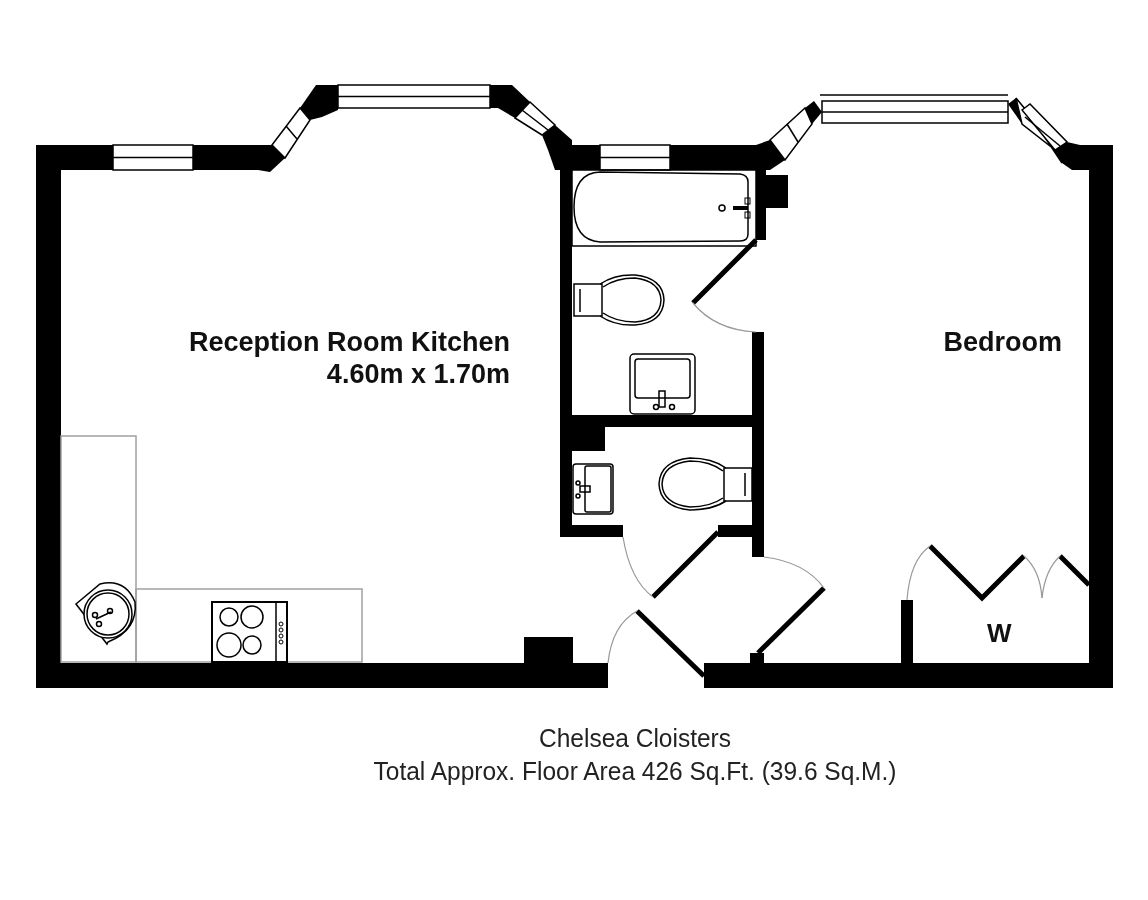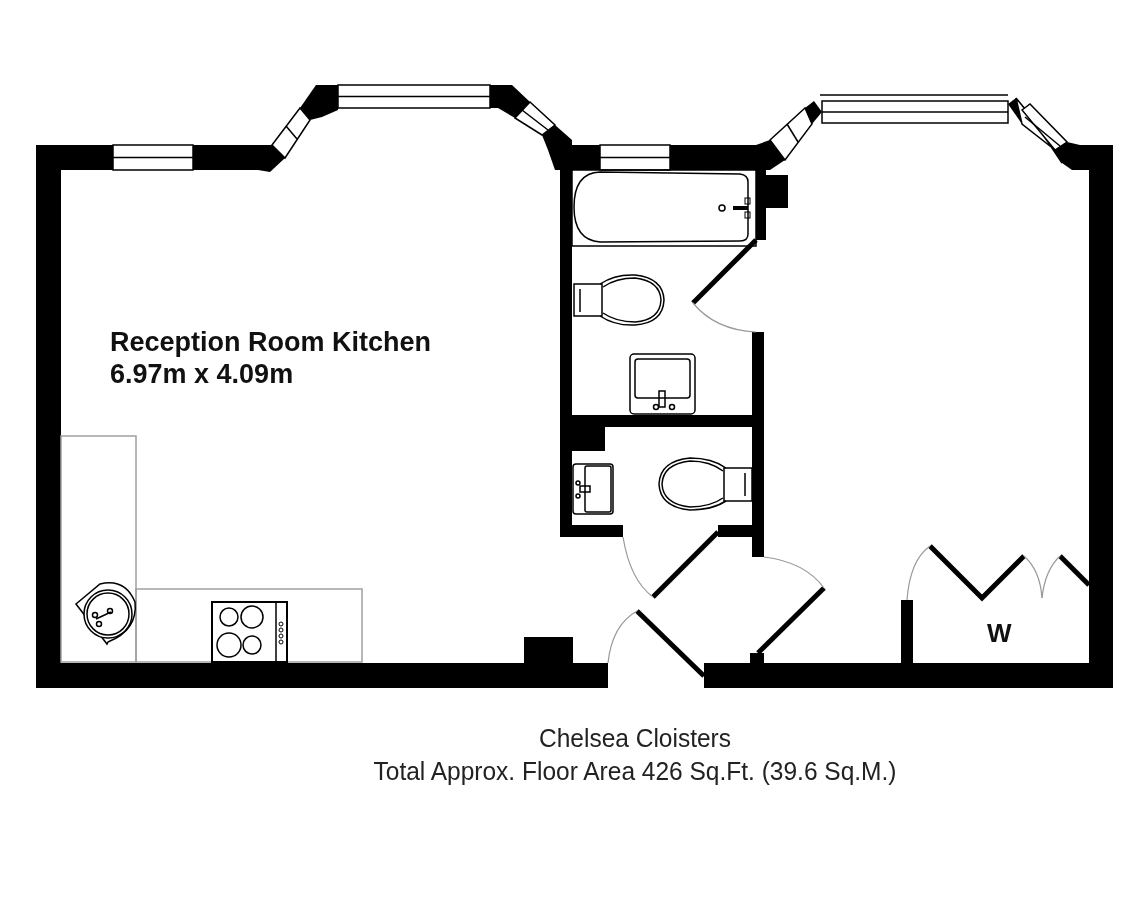--- a/index.html
+++ b/index.html
@@ -1,20 +1,20 @@
 <!DOCTYPE html>
 <html><head>
 <meta charset="utf-8">
 <style>
   html, body { margin: 0; padding: 0; background: #ffffff; }
   body { width: 1148px; height: 900px; position: relative; overflow: hidden; }
   #plan { position: absolute; left: 0; top: 0; }
   .room-label {
     position: absolute;
-    text-align: left;
+    text-align: right;
     font-family: "Liberation Sans", sans-serif;
     font-weight: bold;
     font-size: 27px;
     line-height: 32px;
     color: #111111;
   }
   .room-label div { white-space: nowrap; }
   .w-label {
     position: absolute;
     font-family: "Liberation Sans", sans-serif;
@@ -194,24 +194,25 @@
   <g fill="none" stroke="#000" stroke-width="1.5">
     <rect x="724" y="468" width="28" height="33"></rect>
     <line x1="745" y1="473" x2="745" y2="496"></line>
     <path d="M726,468 Q712,458 690,458 Q660,461 659,484 Q660,507 690,510 Q712,510 726,501"></path>
     <path d="M723,471 Q710,461 690,461 Q663,464 662,484 Q663,504 690,507 Q710,507 723,498"></path>
   </g>
 </svg>
 
 <div class="room-label" style="left:110px; top:326px; width:400px;">
   <div>Reception Room Kitchen</div>
-  <div>6.97m x 4.09m</div>
+  <div>4.60m x 1.70m</div>
 </div>
 
 <div class="room-label" style="left:792px; top:326px; width:270px;">
+  <div>Bedroom</div>
 </div>
 
 <div class="w-label" style="left:987px; top:618px;">W</div>
 
 <div class="caption" style="left:0; width:1270px; top:722px;">
   <div>Chelsea Cloisters</div>
   <div>Total Approx. Floor Area 426 Sq.Ft. (39.6 Sq.M.)</div>
 </div>
 
 </body></html>

